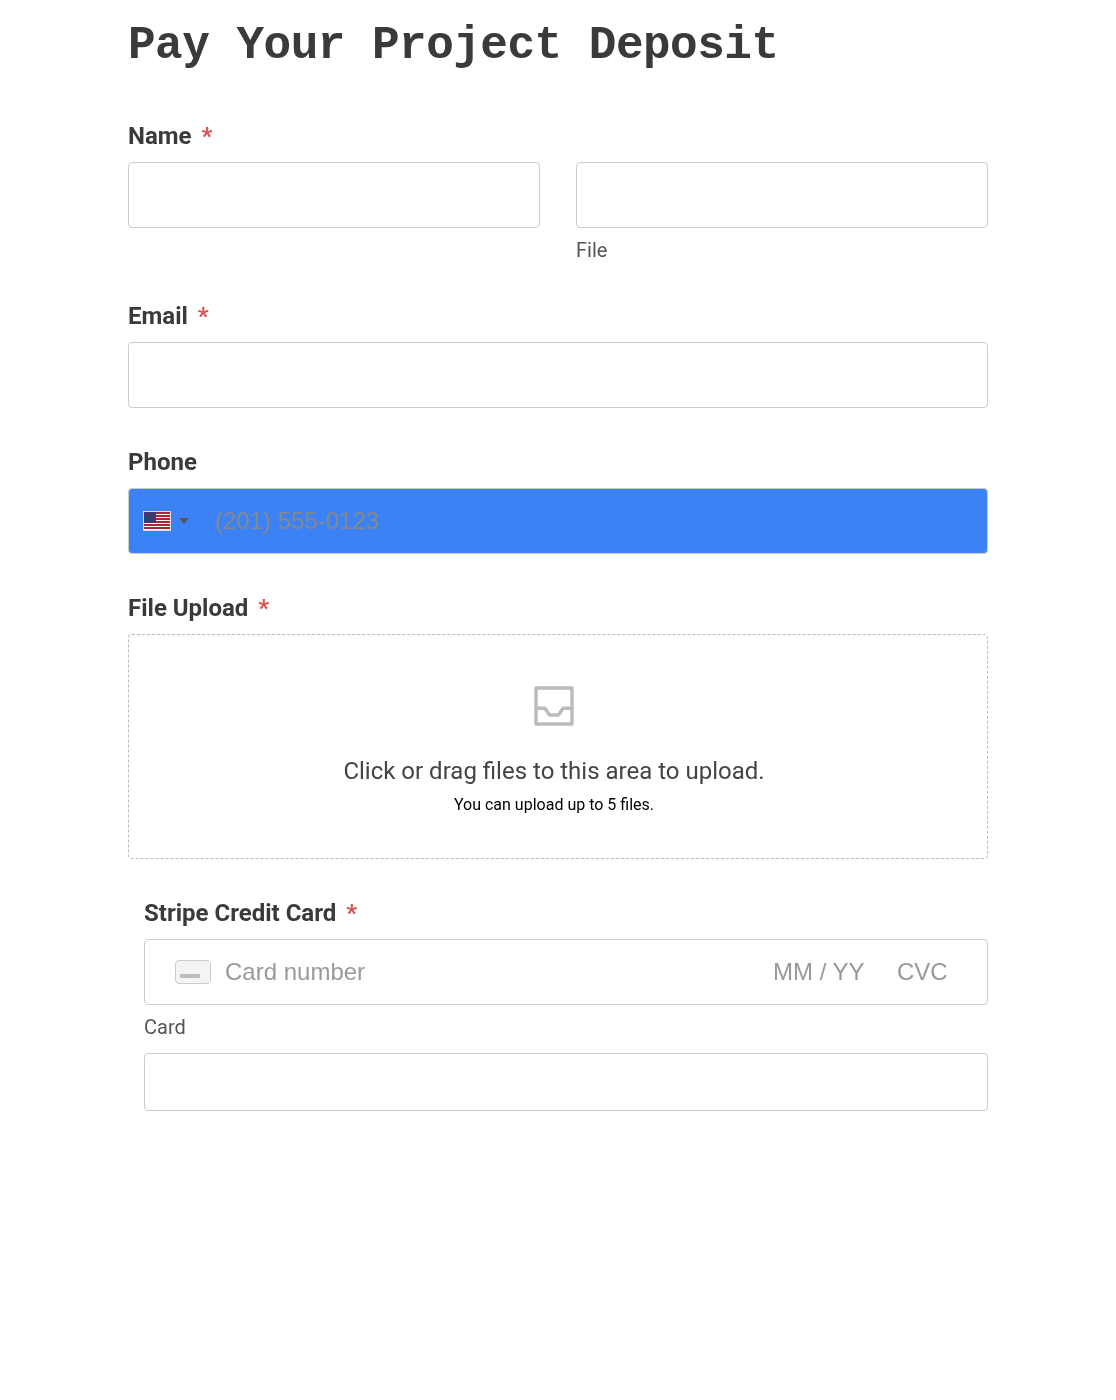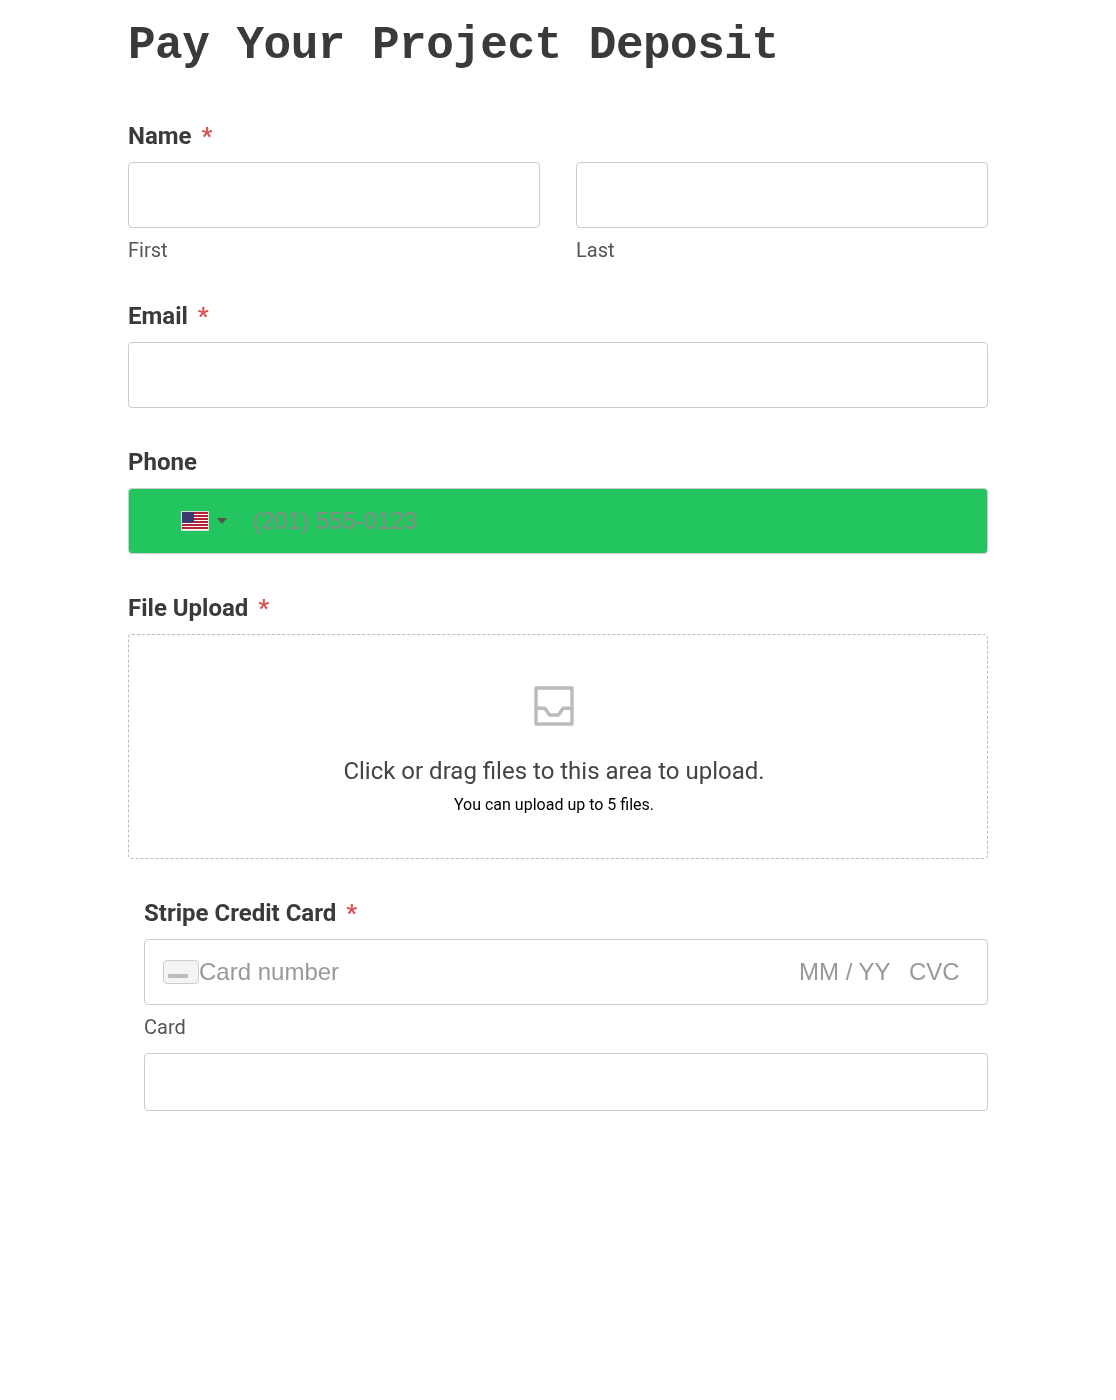--- a/index.html
+++ b/index.html
@@ -61,22 +61,21 @@
     color: #555;
     margin-top: 10px;
     display: block;
   }
   .phone-wrapper {
     display: flex;
     align-items: center;
     border: 1px solid #ccc;
     border-radius: 4px;
     height: 66px;
-    background: #22c55e;
-    padding-left: 38px;
+    background: #3b82f6;
   }
   .flag-select {
     display: flex;
     align-items: center;
     padding: 0 14px;
     cursor: pointer;
     gap: 8px;
   }
   .flag {
     width: 28px;
@@ -146,22 +145,22 @@
   .price-text {
     font-size: 22px;
     color: #444;
   }
   .card-input-wrapper {
     display: flex;
     align-items: center;
     border: 1px solid #ccc;
     border-radius: 4px;
     height: 66px;
-    padding: 0 18px;
-    gap: 0;
+    padding: 0 30px;
+    gap: 14px;
     background: #fff;
   }
   .card-icon {
     width: 36px;
     height: 24px;
     border: 1px solid #ccc;
     border-radius: 4px;
     position: relative;
     background: #f4f4f4;
   }
@@ -213,25 +212,24 @@
   <h1 class="page-title">Pay Your Project Deposit</h1>
 
   <div class="field-group">
     <label class="field-label">
       <span>Name</span>
       <span class="required">*</span>
     </label>
     <div class="row">
       <div class="col">
         <input type="text" class="text-input" style="">
-        <span class="sub-label">First</span>
       </div>
       <div class="col">
         <input type="text" class="text-input" style="">
-        <span class="sub-label">Last</span>
+        <span class="sub-label">File</span>
       </div>
     </div>
   </div>
 
   <div class="field-group">
     <label class="field-label">
       <span>Email</span>
       <span class="required">*</span>
     </label>
     <input type="text" class="text-input" style="">

